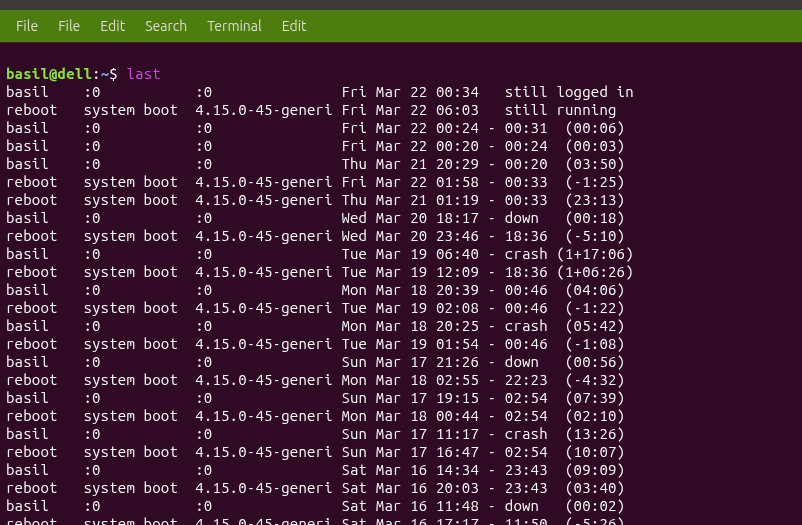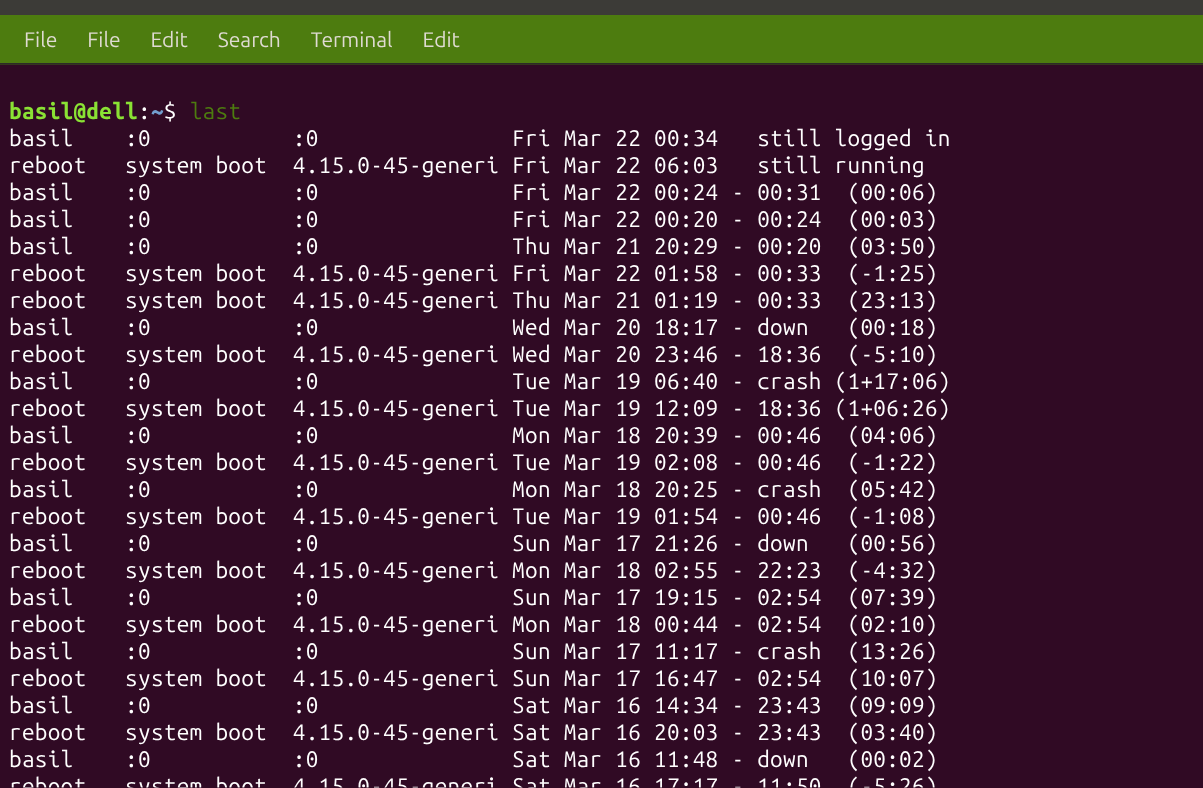--- a/index.html
+++ b/index.html
@@ -48,21 +48,21 @@
       color: #ffffff;
     }
     .prompt-path {
       color: #729fcf;
       font-weight: bold;
     }
     .prompt-dollar {
       color: #ffffff;
     }
     .cmd {
-      color: #4d7c0f;
+      color: #d946ef;
       margin-top: 16px;
     }
   </style>
 </head>
 <body>
 
 <div class="titlebar"></div>
 
 <div class="menubar">
   <span>File</span>

